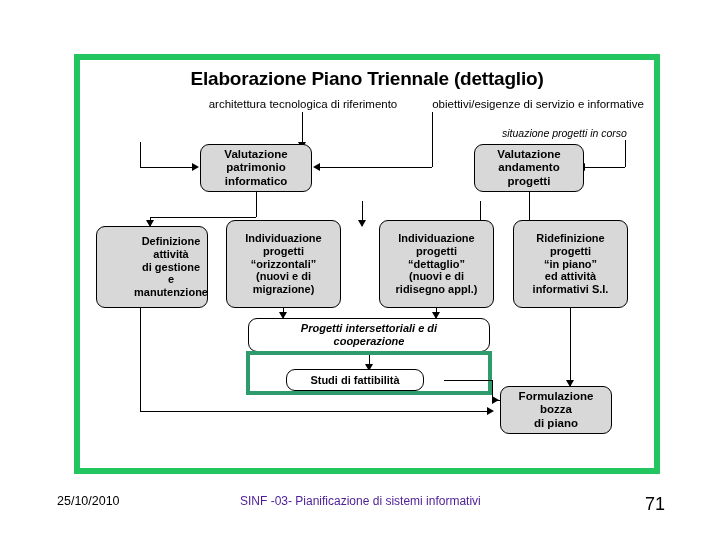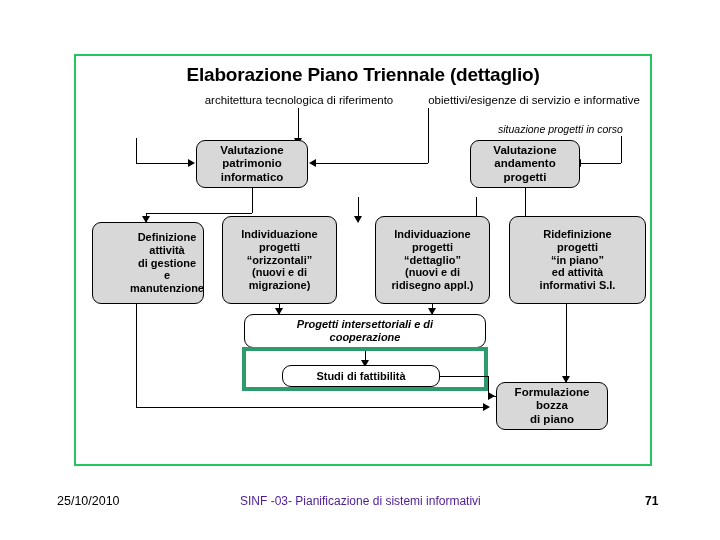--- a/index.html
+++ b/index.html
@@ -22,21 +22,21 @@
     background: #ffffff;
   }
 
   
   #diagram-frame {
     position: absolute;
     left: 74px;
     top: 54px;
     width: 574px;
     height: 408px;
-    border: 2px solid #22c55e;
+    border: 6px solid #22c55e;
     background: #ffffff;
   }
 
   .title {
     position: absolute;
     left: 0;
     top: 8px;
     width: 574px;
     text-align: center;
     font-size: 19px;
@@ -136,23 +136,22 @@
     position: absolute;
     left: 240px;
     top: 494px;
     font-size: 12px;
     color: #4c1d95;
   }
   #footer-page {
     position: absolute;
     left: 645px;
     top: 494px;
-    font-size: 12px;
-    color: #000000;
-    font-weight: bold;
+    font-size: 18px;
+    color: #000000;
   }
 </style>
 </head>
 <body>
 
 <div id="slide">
 
   <div id="diagram-frame">
 
     <div class="title">Elaborazione Piano Triennale (dettaglio)</div>
@@ -226,21 +225,21 @@
     <div class="nodebox small" style="left:299px; top:160px; width:115px; height:88px;">
       <div>
         <span>Individuazione</span><br>
         <span>progetti</span><br>
         <span>“dettaglio”</span><br>
         <span>(nuovi e di</span><br>
         <span>ridisegno appl.)</span>
       </div>
     </div>
 
-    <div class="nodebox small" style="left:433px; top:160px; width:137px; height:88px;">
+    <div class="nodebox small" style="left:433px; top:160px; width:115px; height:88px;">
       <div>
         <span>Ridefinizione</span><br>
         <span>progetti</span><br>
         <span>“in piano”</span><br>
         <span>ed attività</span><br>
         <span>informativi S.I.</span>
       </div>
     </div>
 
     <div class="ln vline" style="left:203px; top:248px; height:10px;"></div>
@@ -253,21 +252,21 @@
         <span>Progetti intersettoriali e  di</span><br>
         <span>cooperazione</span>
       </div>
     </div>
 
     <div class="ln vline" style="left:289px; top:292px; height:16px;"></div>
     <div class="arrow-d" style="left:285px; top:304px;"></div>
 
     <div id="green-highlight" style="left:166px; top:291px; width:246px; height:44px;"></div>
 
-    <div class="nodebox white small" style="left:206px; top:309px; width:158px; height:22px;">
+    <div class="nodebox white small" style="left:206px; top:309px; width:138px; height:22px;">
       <div>Studi di fattibilità</div>
     </div>
 
     <div class="ln vline" style="left:60px; top:248px; height:103px;"></div>
     <div class="ln hline" style="left:60px; top:351px; width:347px;"></div>
     <div class="arrow-r" style="left:407px; top:347px;"></div>
 
     <div class="ln hline" style="left:364px; top:320px; width:48px;"></div>
     <div class="ln vline" style="left:412px; top:320px; height:20px;"></div>
     <div class="ln hline" style="left:412px; top:340px; width:8px;"></div>

